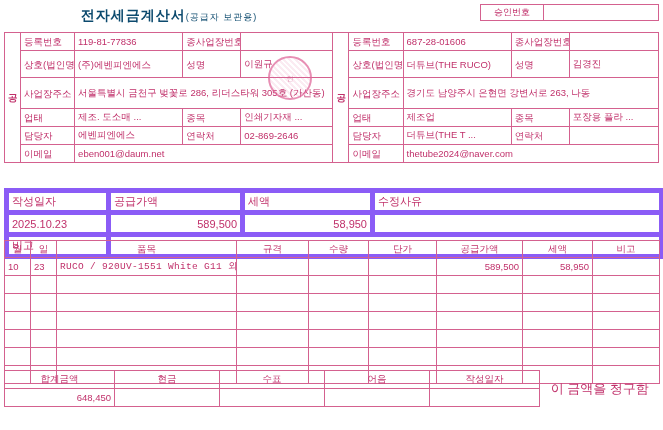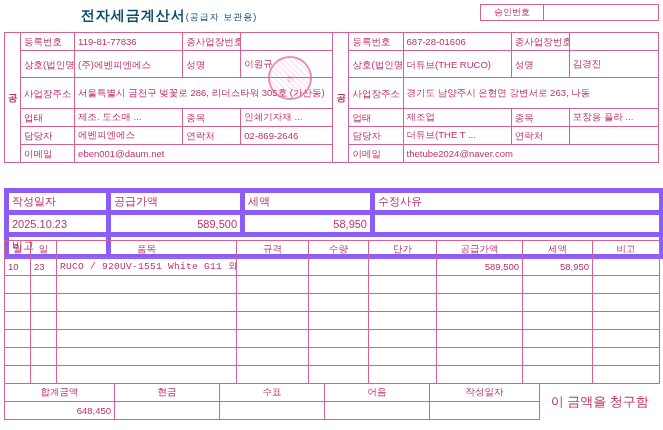--- a/index.html
+++ b/index.html
@@ -114,21 +114,21 @@
   .items td{
     border:1px solid #d4618f;
     height:17px;padding:0 3px;
     font-size:9.5px;white-space:nowrap;overflow:hidden;
   }
   .items td.hd{text-align:center;height:16px;}
   .mono{font-family:"Liberation Mono", monospace;font-size:9px;letter-spacing:0.3px;}
 
   
   .totals{
-    position:absolute;left:4px;top:383px;width:655px;
+    position:absolute;left:4px;top:370px;width:655px;
   }
   .totals table{width:655px;table-layout:fixed;}
   .totals td{
     border:1px solid #d4618f;
     height:17px;padding:0 3px;
     font-size:9.5px;white-space:nowrap;overflow:hidden;
   }
   .totals td.hd{text-align:center;}
   .claim{
     text-align:center;font-size:13px;

